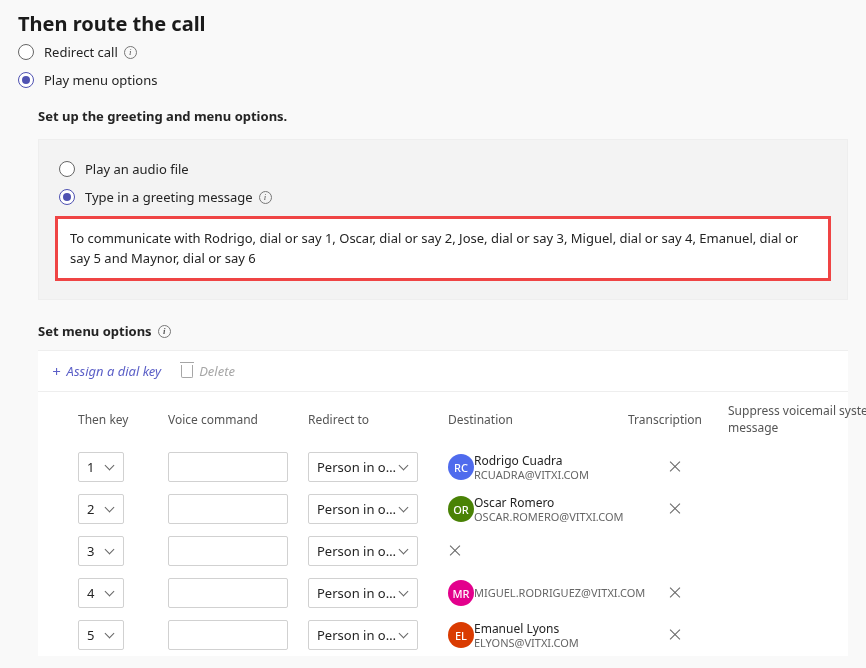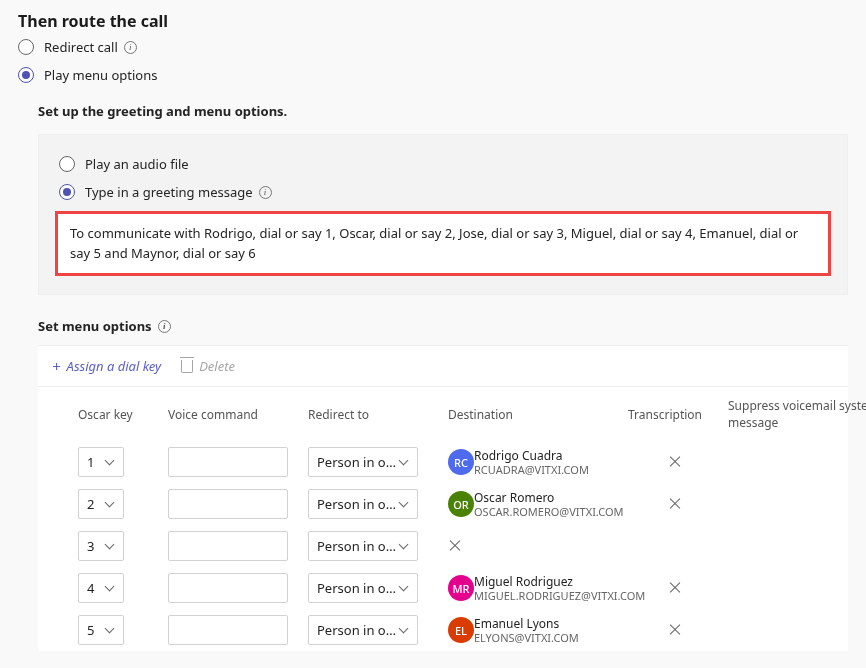--- a/index.html
+++ b/index.html
@@ -11,21 +11,21 @@
     font-family: "Segoe UI", -apple-system, system-ui, sans-serif;
     font-size: 13px;
     color: #242424;
     background: #f9f9f9;
     overflow: hidden;
   }
   .page {
     padding: 10px 18px;
   }
   h2.section-title {
-    font-size: 16px;
+    font-size: 20px;
     font-weight: 700;
     margin: 0 0 0 0;
     color: #1b1b1b;
   }
   .radio-row {
     display: flex;
     align-items: center;
     margin: 6px 0 10px 0;
   }
   .radio {
@@ -290,21 +290,21 @@
           <span>Assign a dial key</span>
         </div>
         <div class="tb-btn disabled">
           <span class="trash-icon"></span>
           <span>Delete</span>
         </div>
       </div>
 
       <div class="table-wrap">
         <div class="hdr-row">
-          <div>Oscar key</div>
+          <div>Then key</div>
           <div>Voice command</div>
           <div>Redirect to</div>
           <div>Destination</div>
           <div>Transcription</div>
           <div style="display:flex;align-items:center;gap:4px;">
             <span>Suppress voicemail system message</span>
 
           </div>
         </div>
         <div id="rows-container">
@@ -367,21 +367,20 @@
                 <span class="chevron-down"></span>
               </div>
               <div class="voice-input"></div>
               <div class="redirect-select">
                 <span class="trunc">Person in or...</span>
                 <span class="chevron-down"></span>
               </div>
               <div class="dest">
                 <div class="avatar" style="background:#e3008c">MR</div>
                 <div class="dest-text">
-                  <span class="dest-name">Miguel Rodriguez</span>
                   <span class="dest-email">MIGUEL.RODRIGUEZ@VITXI.COM</span>
                 </div>
               </div>
               <div class="close-x"></div>
               <div></div>
             </div>
             <div class="row">
               <div class="dial-select">
                 <span>5</span>
                 <span class="chevron-down"></span>

